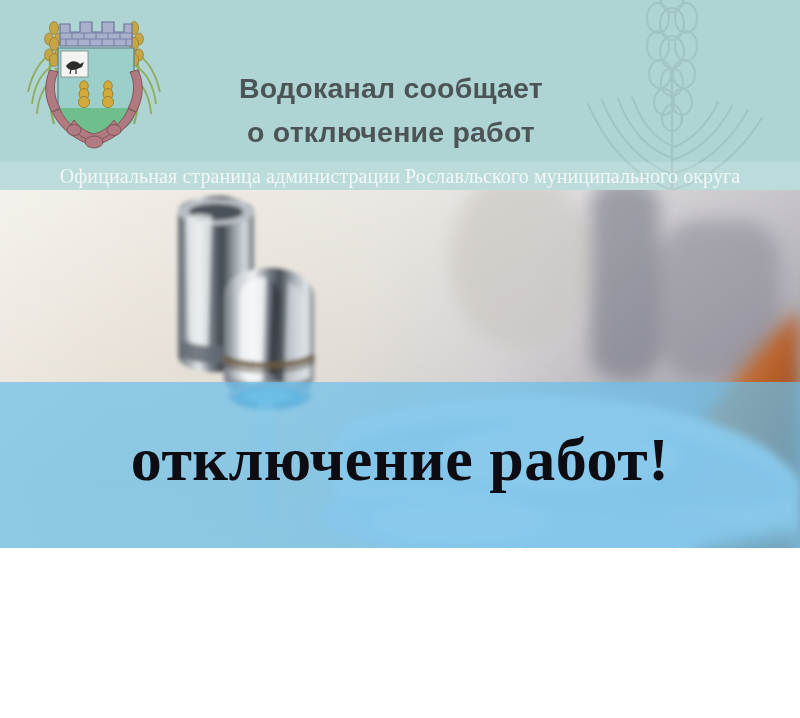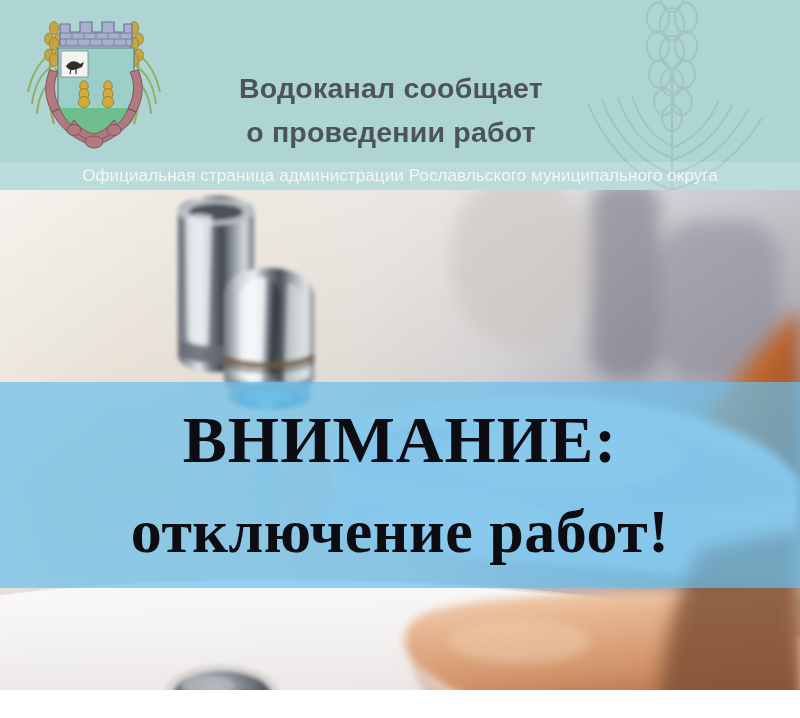--- a/index.html
+++ b/index.html
@@ -8,21 +8,21 @@
     padding: 0;
     background: #ffffff;
   }
   body {
     font-family: "Liberation Sans", sans-serif;
   }
 
   .poster {
     position: relative;
     width: 800px;
-    height: 690px;
+    height: 548px;
     overflow: hidden;
     background: #ec4899;
   }
 
   
   .header {
     position: absolute;
     left: 0; top: 0;
     width: 800px;
     height: 190px;
@@ -69,22 +69,22 @@
     left: 0;
     top: 162px;
     width: 800px;
     height: 28px;
     background: rgba(255,255,255,0.17);
     display: flex;
     align-items: center;
     justify-content: center;
   }
   .subtitle-text {
-    font-family: Liberation Sans, sans-serif;
-    font-size: 17px;
+    font-family: Liberation Serif, serif;
+    font-size: 20px;
     color: #f2f7f7;
     white-space: nowrap;
     letter-spacing: 0.1px;
   }
 
   
   .photo {
     position: absolute;
     left: 0;
     top: 190px;
@@ -266,21 +266,21 @@
         <path d="M56 118 C 62 126, 70 131, 80 134 C 90 131, 98 126, 104 118
                  L100 112 C 94 120, 88 124, 80 126 C 72 124, 66 120, 60 112 Z"></path>
         <ellipse cx="80" cy="134" rx="9" ry="6"></ellipse>
         <ellipse cx="60" cy="122" rx="7" ry="5.5"></ellipse>
         <ellipse cx="100" cy="122" rx="7" ry="5.5"></ellipse>
       </g>
     </svg>
 
     <div class="header-titles">
       <div class="title-line">Водоканал сообщает</div>
-      <div class="title-line">о проведении работ</div>
+      <div class="title-line">о отключение работ</div>
     </div>
 
     <div class="subtitle-band">
       <span class="subtitle-text">Официальная страница администрации Рославльского муниципального округа</span>
     </div>
   </div>
 
   <div class="photo">
     <svg class="photo-svg" width="800" height="528" viewBox="0 0 800 528">
       <defs>
@@ -446,17 +446,16 @@
         <path d="M700 360 L800 340 L800 528 L660 528 C 660 460, 676 404, 700 360 Z" fill="#7b4d33"></path>
       </g>
 
       <rect x="0" y="0" width="800" height="528" fill="none"></rect>
     </svg>
 
     <div class="blue-band"></div>
   </div>
 
   <div class="headline">
-    <div class="headline-line1">ВНИМАНИЕ:</div>
     <div class="headline-line2">отключение работ!</div>
   </div>
 
 </div>
 
 </body></html>

